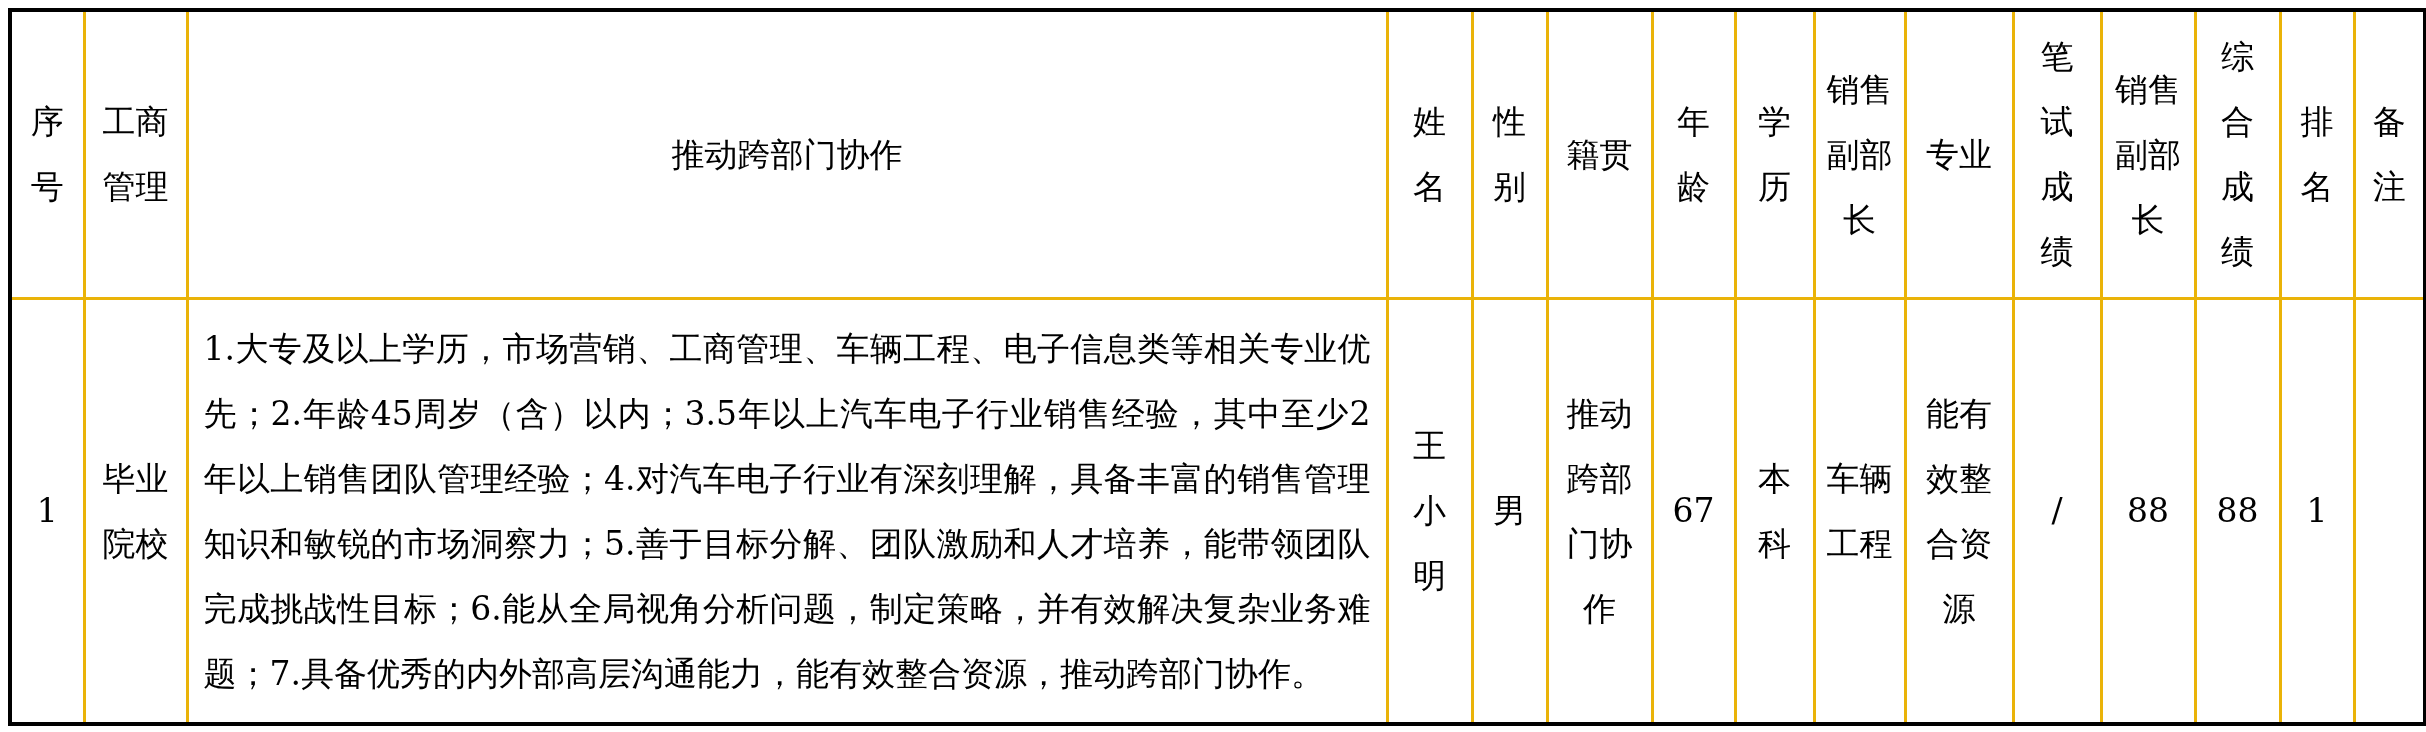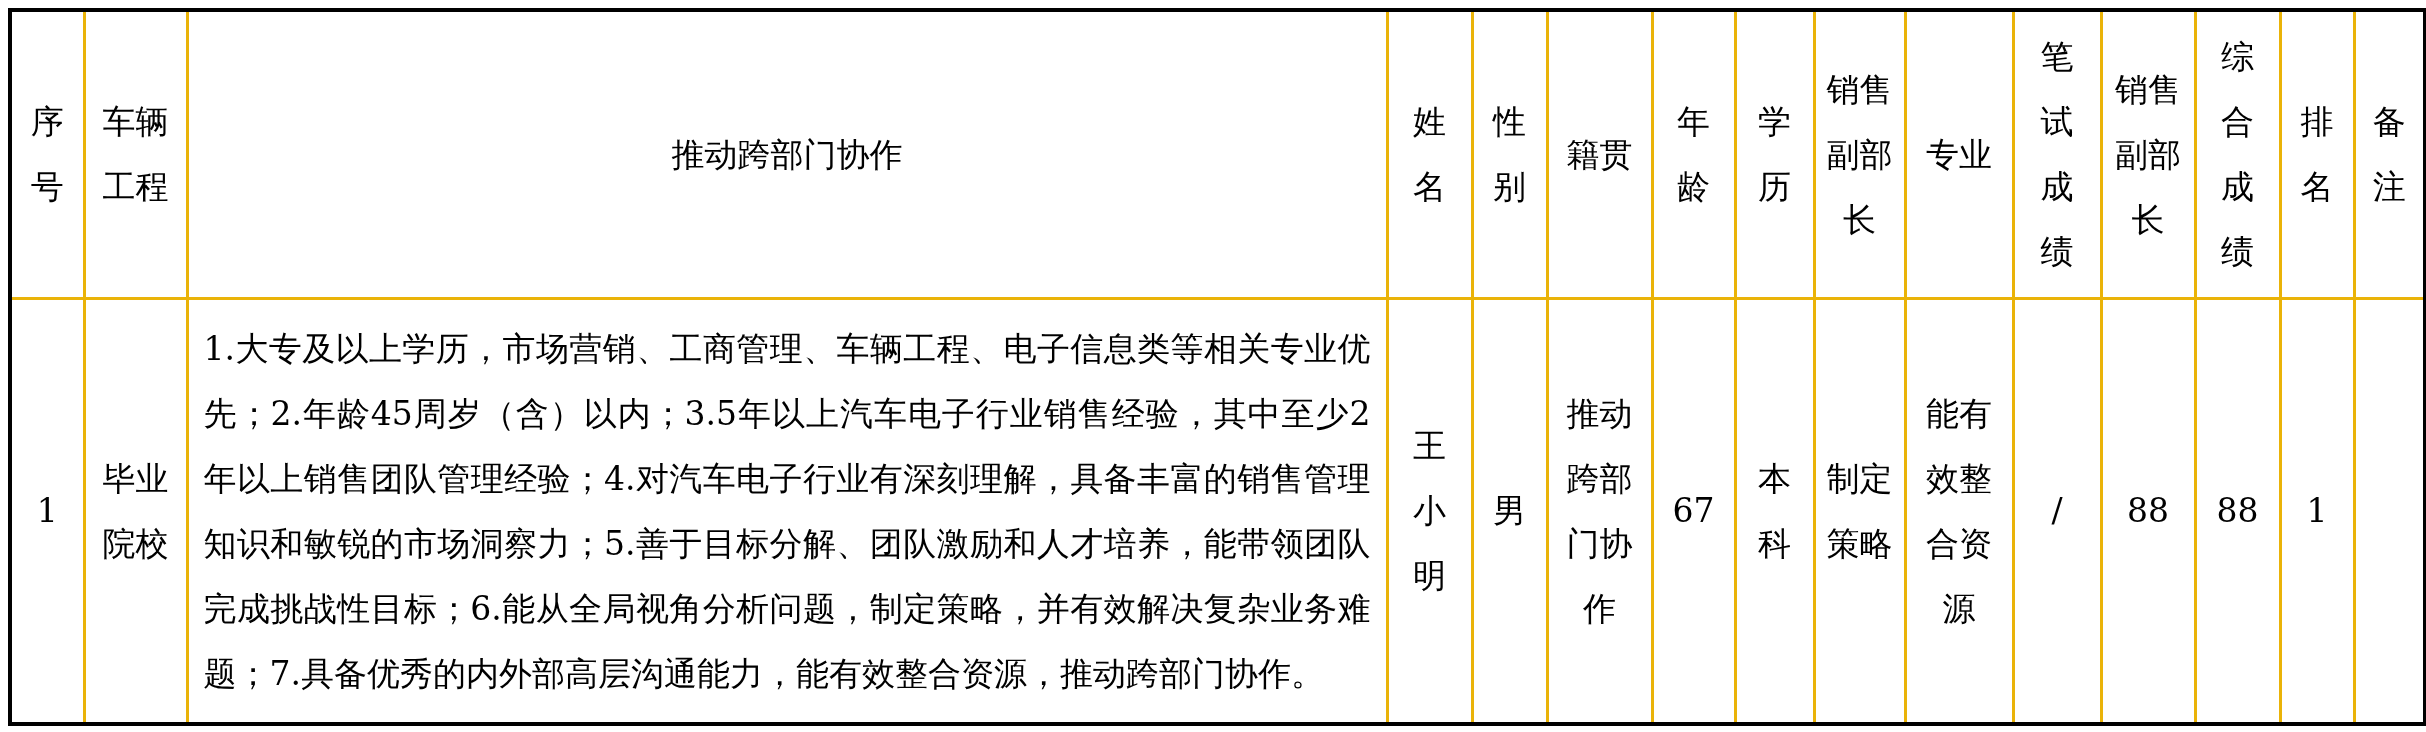--- a/index.html
+++ b/index.html
@@ -70,21 +70,21 @@
       <col style="width:108px">
       <col style="width:88px">
       <col style="width:94px">
       <col style="width:85px">
       <col style="width:74px">
       <col style="width:71px">
     </colgroup>
     <tbody>
         <tr class="header-row">
       <th><span class="vw1">序号</span></th>
-      <th><span class="vw2">车辆工程</span></th>
+      <th><span class="vw2">工商管理</span></th>
       <th><span>推动跨部门协作</span></th>
       <th><span class="vw1">姓名</span></th>
       <th><span class="vw1">性别</span></th>
       <th><span class="vw2">籍贯</span></th>
       <th><span class="vw1">年龄</span></th>
       <th><span class="vw1">学历</span></th>
       <th><span class="vw2">销售副部长</span></th>
       <th><span class="vw2">专业</span></th>
       <th><span class="vw1">笔试成绩</span></th>
       <th><span class="vw2">销售副部长</span></th>
@@ -94,21 +94,21 @@
     </tr>
     <tr class="data-row">
       <td>1</td>
       <td><span class="vw2">毕业院校</span></td>
       <td class="req-cell">1.大专及以上学历，市场营销、工商管理、车辆工程、电子信息类等相关专业优先；2.年龄45周岁（含）以内；3.5年以上汽车电子行业销售经验，其中至少2年以上销售团队管理经验；4.对汽车电子行业有深刻理解，具备丰富的销售管理知识和敏锐的市场洞察力；5.善于目标分解、团队激励和人才培养，能带领团队完成挑战性目标；6.能从全局视角分析问题，制定策略，并有效解决复杂业务难题；7.具备优秀的内外部高层沟通能力，能有效整合资源，推动跨部门协作。</td>
       <td><span class="vw1">王小明</span></td>
       <td>男</td>
       <td><span class="vw2">推动跨部门协作</span></td>
       <td>67</td>
       <td><span class="vw1">本科</span></td>
-      <td><span class="vw2">制定策略</span></td>
+      <td><span class="vw2">车辆工程</span></td>
       <td><span class="vw2">能有效整合资源</span></td>
       <td>/</td>
       <td>88</td>
       <td>88</td>
       <td>1</td>
       <td></td>
     </tr>
   </tbody>
     </table>
 </div>

